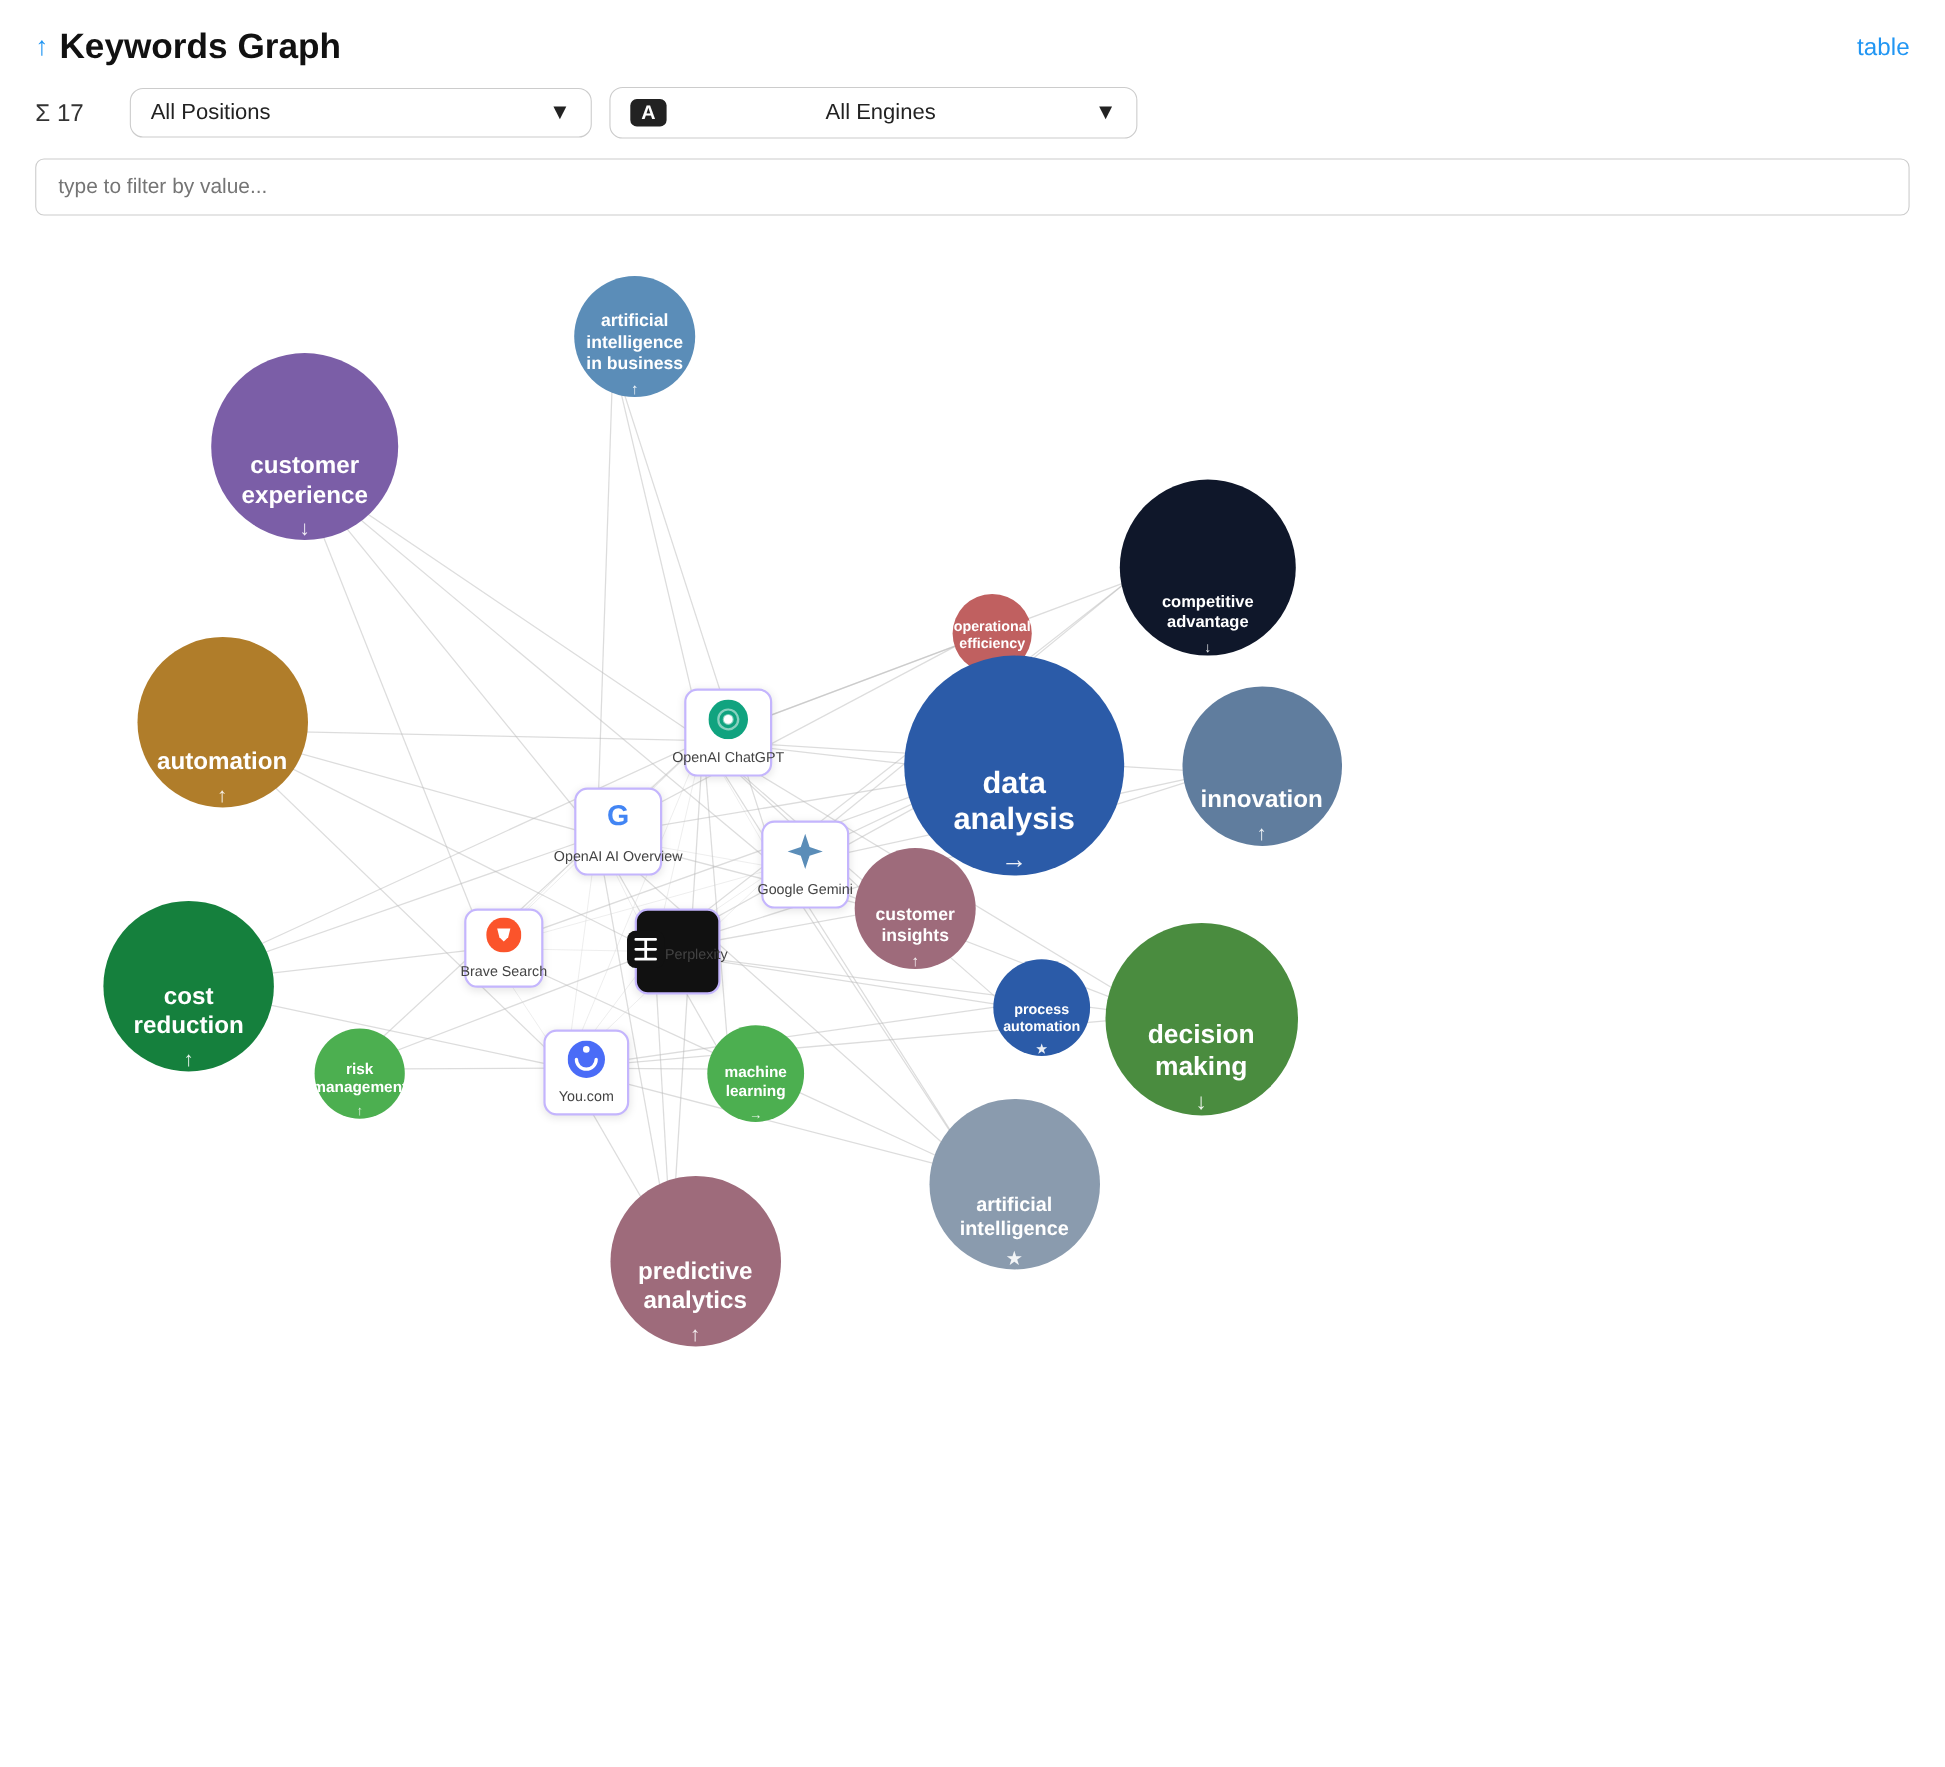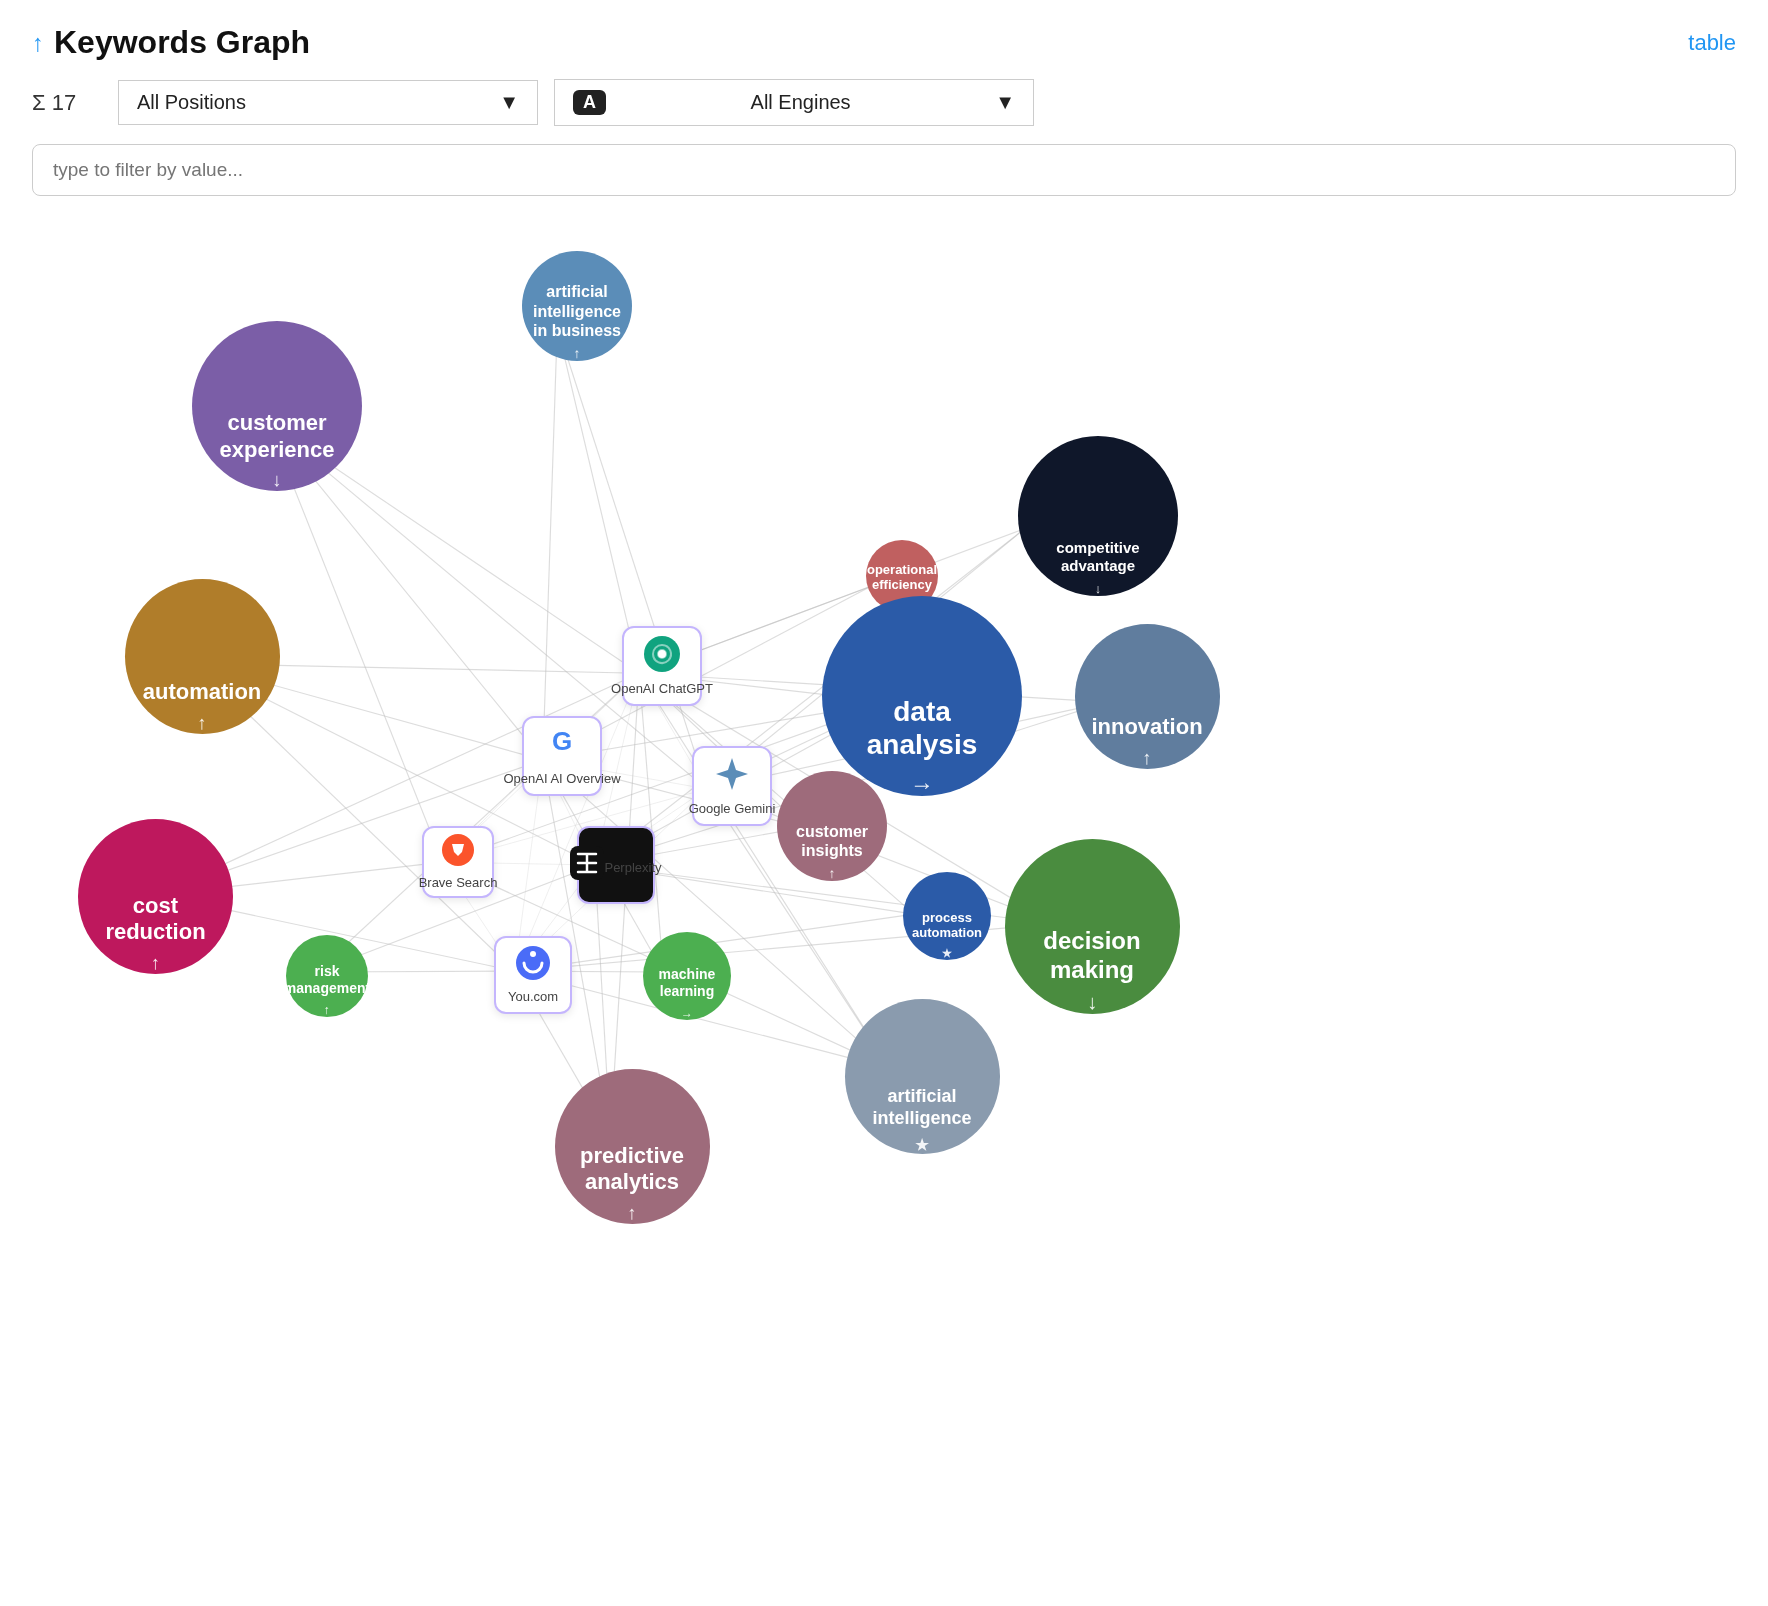--- a/index.html
+++ b/index.html
@@ -52,21 +52,21 @@
       font-size: 22px;
       color: #333;
       font-weight: 500;
       min-width: 70px;
     }
     .dropdown {
       display: flex;
       align-items: center;
       justify-content: space-between;
       border: 1.5px solid #ccc;
-      border-radius: 0;
+      border-radius: 12px;
       padding: 10px 18px;
       font-size: 20px;
       color: #222;
       cursor: pointer;
       background: #fff;
       gap: 16px;
     }
     .dropdown-positions {
       width: 420px;
     }
@@ -266,21 +266,21 @@
 
     <div id="nodes-container">
         <div class="node" style="width: 170px; height: 170px; left: 160px; top: 115px; background: rgb(123, 94, 167); font-size: 22px;">
           <span class="node-label">customer<br>experience</span>
           <span class="node-arrow">↓</span>
         </div>
         <div class="node" style="width: 155px; height: 155px; left: 92.5px; top: 372.5px; background: rgb(176, 125, 42); font-size: 22px;">
           <span class="node-label">automation</span>
           <span class="node-arrow">↑</span>
         </div>
-        <div class="node" style="width: 155px; height: 155px; left: 46px; top: 612.5px; background: #be185d; font-size: 22px;">
+        <div class="node" style="width: 155px; height: 155px; left: 62px; top: 612.5px; background: #15803d; font-size: 22px;">
           <span class="node-label">cost<br>reduction</span>
           <span class="node-arrow">↑</span>
         </div>
         <div class="node" style="width: 82px; height: 82px; left: 254px; top: 729px; background: rgb(76, 175, 80); font-size: 14px;">
           <span class="node-label">risk<br>management</span>
           <span class="node-arrow">↑</span>
         </div>
         <div class="node" style="width: 110px; height: 110px; left: 490px; top: 45px; background: rgb(91, 141, 184); font-size: 16px;">
           <span class="node-label">artificial<br>intelligence<br>in business</span>
           <span class="node-arrow">↑</span>

